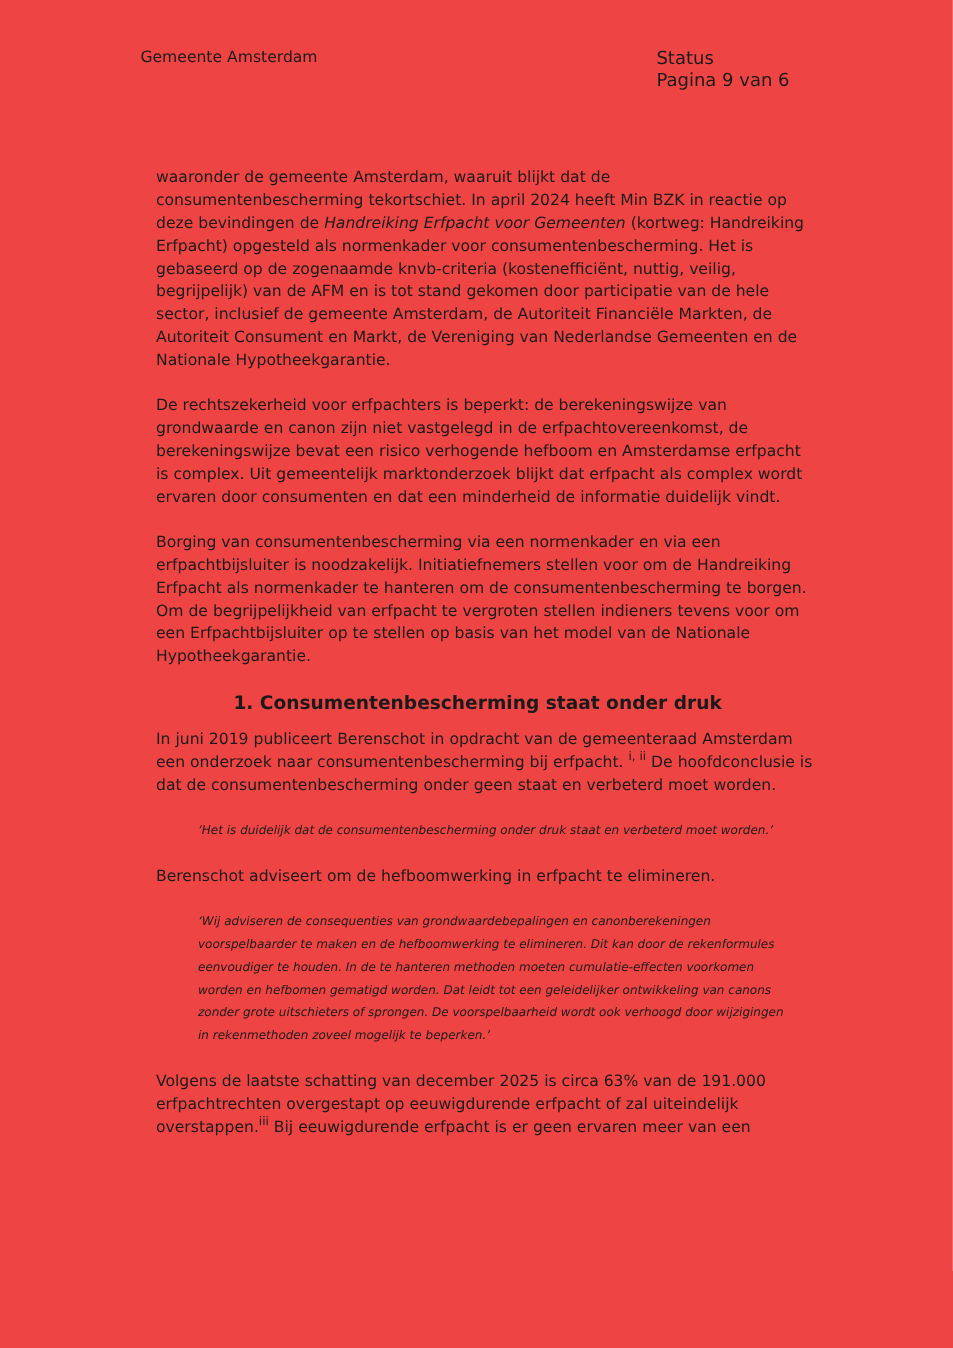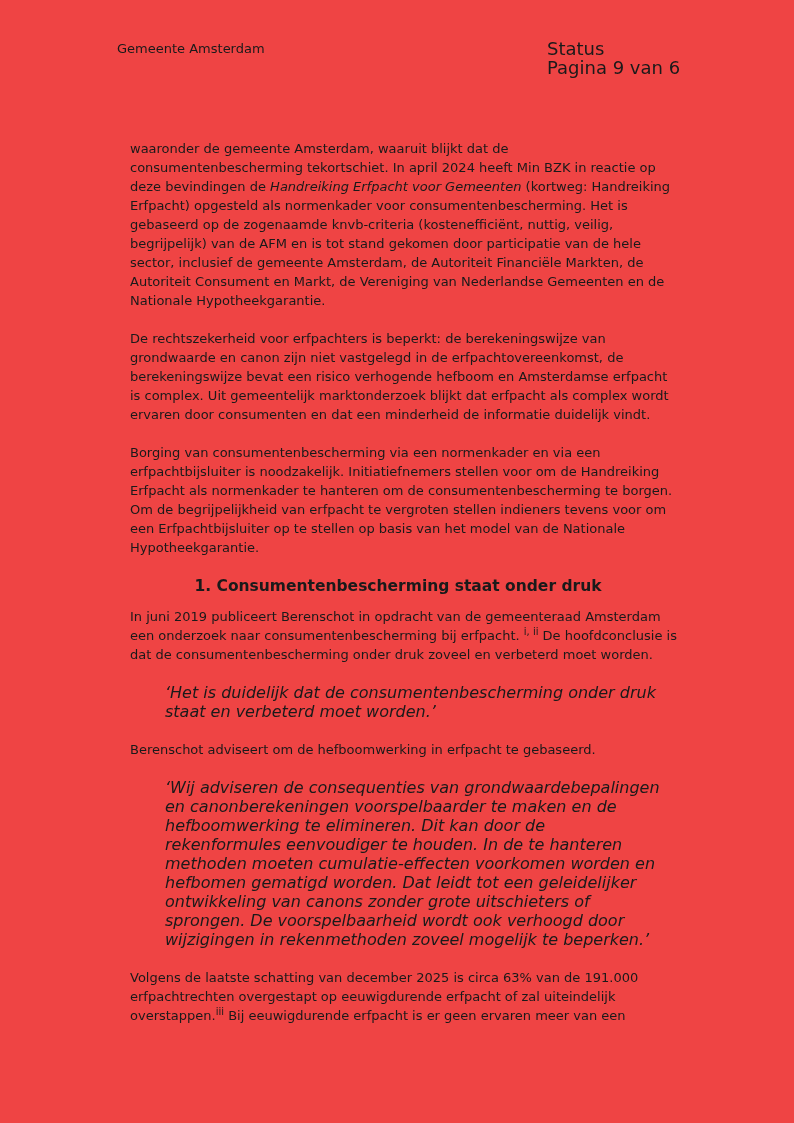--- a/index.html
+++ b/index.html
@@ -21,21 +21,21 @@
     position: absolute;
     left: 117px;
     top: 39px;
     font-size: 13px;
     line-height: 19px;
   }
   .header-right {
     position: absolute;
     left: 547px;
     top: 39px;
-    font-size: 18px;
+    font-size: 15px;
     line-height: 19px;
   }
   .header-right div { display: block; }
   main.doc-body {
     position: absolute;
     left: 117px;
     top: 139px;
     width: 562px;
   }
   .doc-body p {
@@ -44,21 +44,21 @@
     margin: 0 0 19px 13px;
   }
   .doc-body h2 {
     font-size: 15.5px;
     line-height: 20px;
     font-weight: bold;
     margin: 0 0 11px 0;
     text-align: center;
   }
   blockquote {
-    font-size: 16px;
+    font-size: 10px;
     line-height: 19px;
     font-style: italic;
     margin: 0 16px 19px 48px;
   }
   em { font-style: italic; }
   sup {
     font-size: 10px;
     line-height: 0;
     vertical-align: super;
   }
@@ -78,24 +78,24 @@
   <main class="doc-body">
 
     <p><span>waaronder de gemeente Amsterdam, waaruit blijkt dat de consumentenbescherming tekortschiet. In april 2024 heeft Min BZK in reactie op deze bevindingen de </span><em>Handreiking Erfpacht voor Gemeenten</em><span> (kortweg: Handreiking Erfpacht) opgesteld als normenkader voor consumentenbescherming. Het is gebaseerd op de zogenaamde knvb-criteria (kostenefficiënt, nuttig, veilig, begrijpelijk) van de AFM en is tot stand gekomen door participatie van de hele sector, inclusief de gemeente Amsterdam, de Autoriteit Financiële Markten, de Autoriteit Consument en Markt, de Vereniging van Nederlandse Gemeenten en de Nationale Hypotheekgarantie.</span></p>
 
     <p>De rechtszekerheid voor erfpachters is beperkt: de berekeningswijze van grondwaarde en canon zijn niet vastgelegd in de erfpachtovereenkomst, de berekeningswijze bevat een risico verhogende hefboom en Amsterdamse erfpacht is complex. Uit gemeentelijk marktonderzoek blijkt dat erfpacht als complex wordt ervaren door consumenten en dat een minderheid de informatie duidelijk vindt.</p>
 
     <p>Borging van consumentenbescherming via een normenkader en via een erfpachtbijsluiter is noodzakelijk. Initiatiefnemers stellen voor om de Handreiking Erfpacht als normenkader te hanteren om de consumentenbescherming te borgen. Om de begrijpelijkheid van erfpacht te vergroten stellen indieners tevens voor om een Erfpachtbijsluiter op te stellen op basis van het model van de Nationale Hypotheekgarantie.</p>
 
     <h2>1. Consumentenbescherming staat onder druk</h2>
 
-    <p><span>In juni 2019 publiceert Berenschot in opdracht van de gemeenteraad Amsterdam een onderzoek naar consumentenbescherming bij erfpacht. </span><sup>i, ii</sup><span> De hoofdconclusie is dat de consumentenbescherming onder druk zoveel en verbeterd moet worden.</span></p>
+    <p><span>In juni 2019 publiceert Berenschot in opdracht van de gemeenteraad Amsterdam een onderzoek naar consumentenbescherming bij erfpacht. </span><sup>i, ii</sup><span> De hoofdconclusie is dat de consumentenbescherming onder geen staat en verbeterd moet worden.</span></p>
 
     <blockquote>‘Het is duidelijk dat de consumentenbescherming onder druk staat en verbeterd moet worden.’</blockquote>
 
-    <p>Berenschot adviseert om de hefboomwerking in erfpacht te gebaseerd.</p>
+    <p>Berenschot adviseert om de hefboomwerking in erfpacht te elimineren.</p>
 
     <blockquote>‘Wij adviseren de consequenties van grondwaardebepalingen en canonberekeningen voorspelbaarder te maken en de hefboomwerking te elimineren. Dit kan door de rekenformules eenvoudiger te houden. In de te hanteren methoden moeten cumulatie-effecten voorkomen worden en hefbomen gematigd worden. Dat leidt tot een geleidelijker ontwikkeling van canons zonder grote uitschieters of sprongen. De voorspelbaarheid wordt ook verhoogd door wijzigingen in rekenmethoden zoveel mogelijk te beperken.’</blockquote>
 
     <p><span>Volgens de laatste schatting van december 2025 is circa 63% van de 191.000 erfpachtrechten overgestapt op eeuwigdurende erfpacht of zal uiteindelijk overstappen.</span><sup>iii</sup><span> Bij eeuwigdurende erfpacht is er geen ervaren meer van een</span></p>
 
   </main>
 </div>
 
 </body></html>

